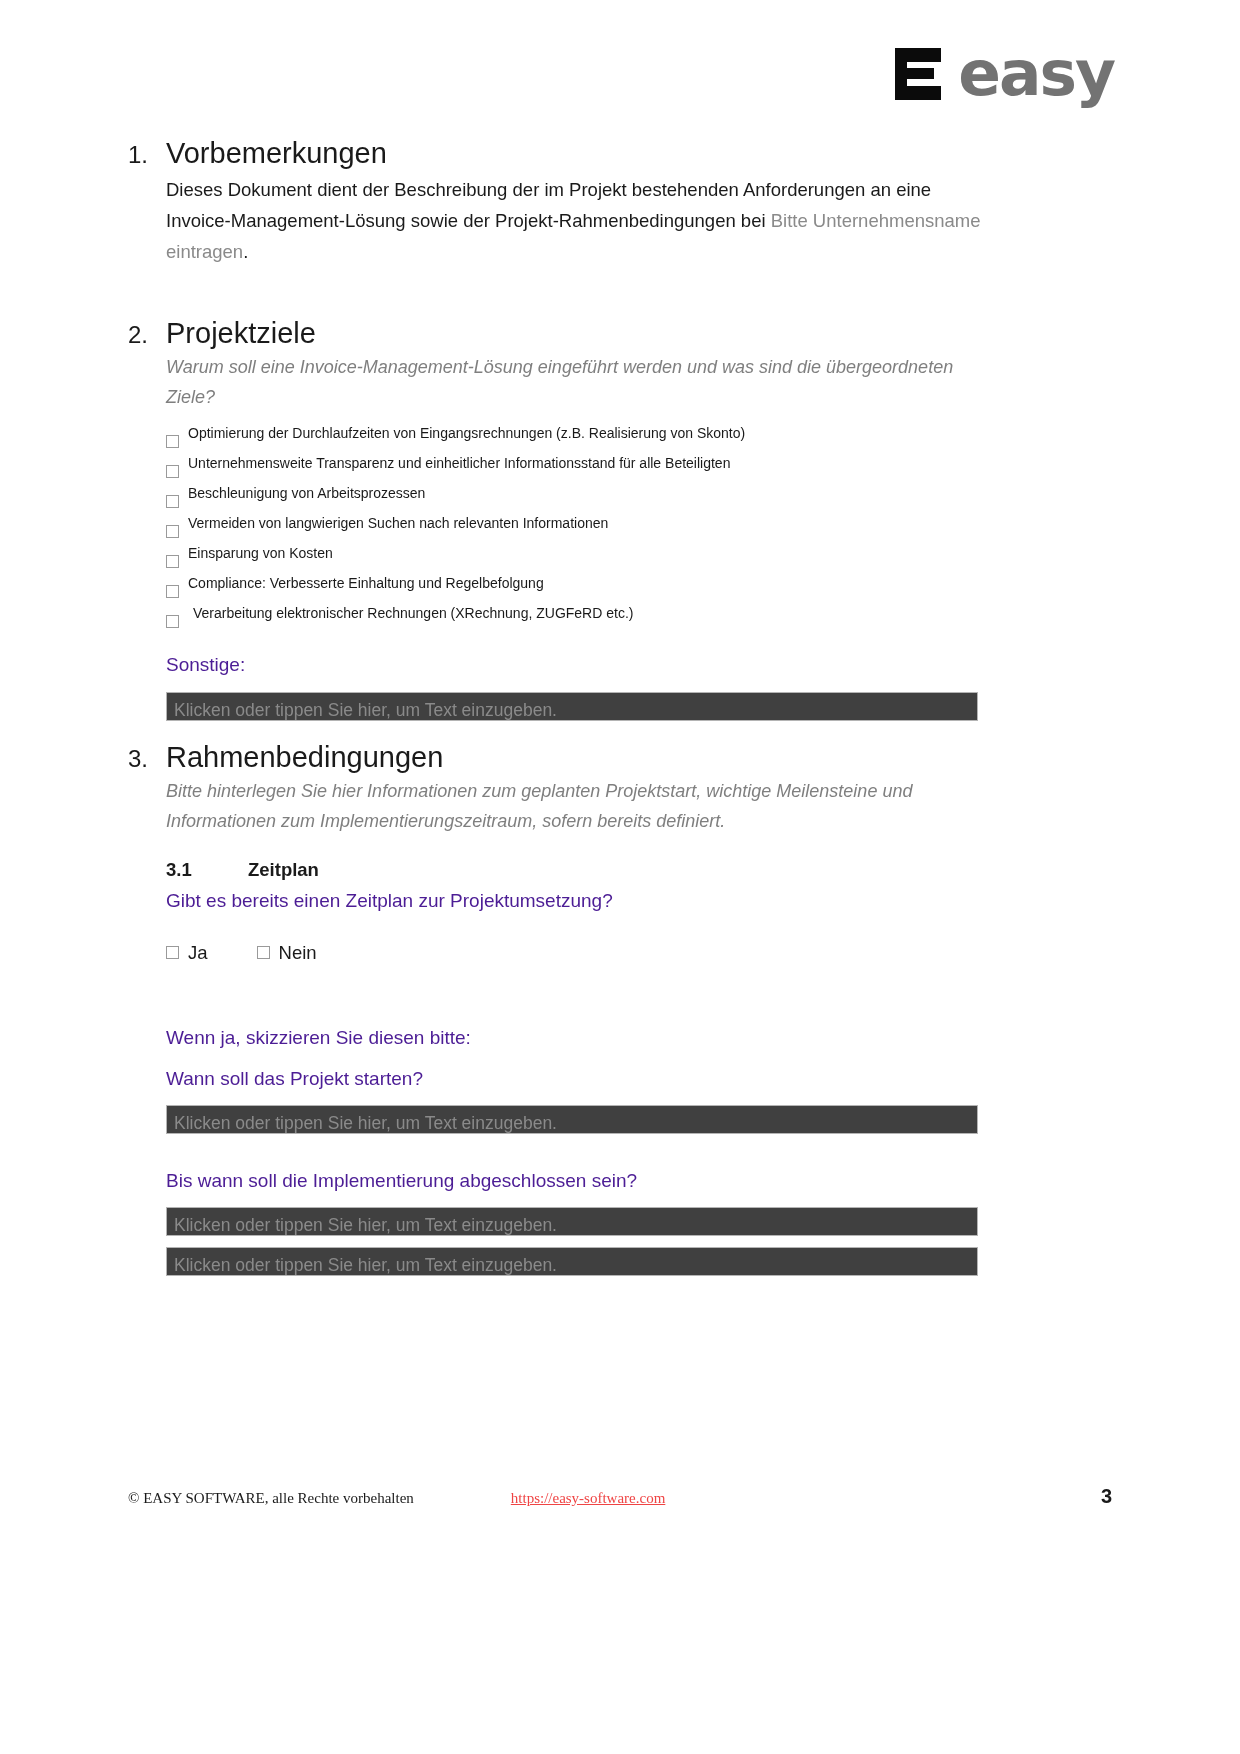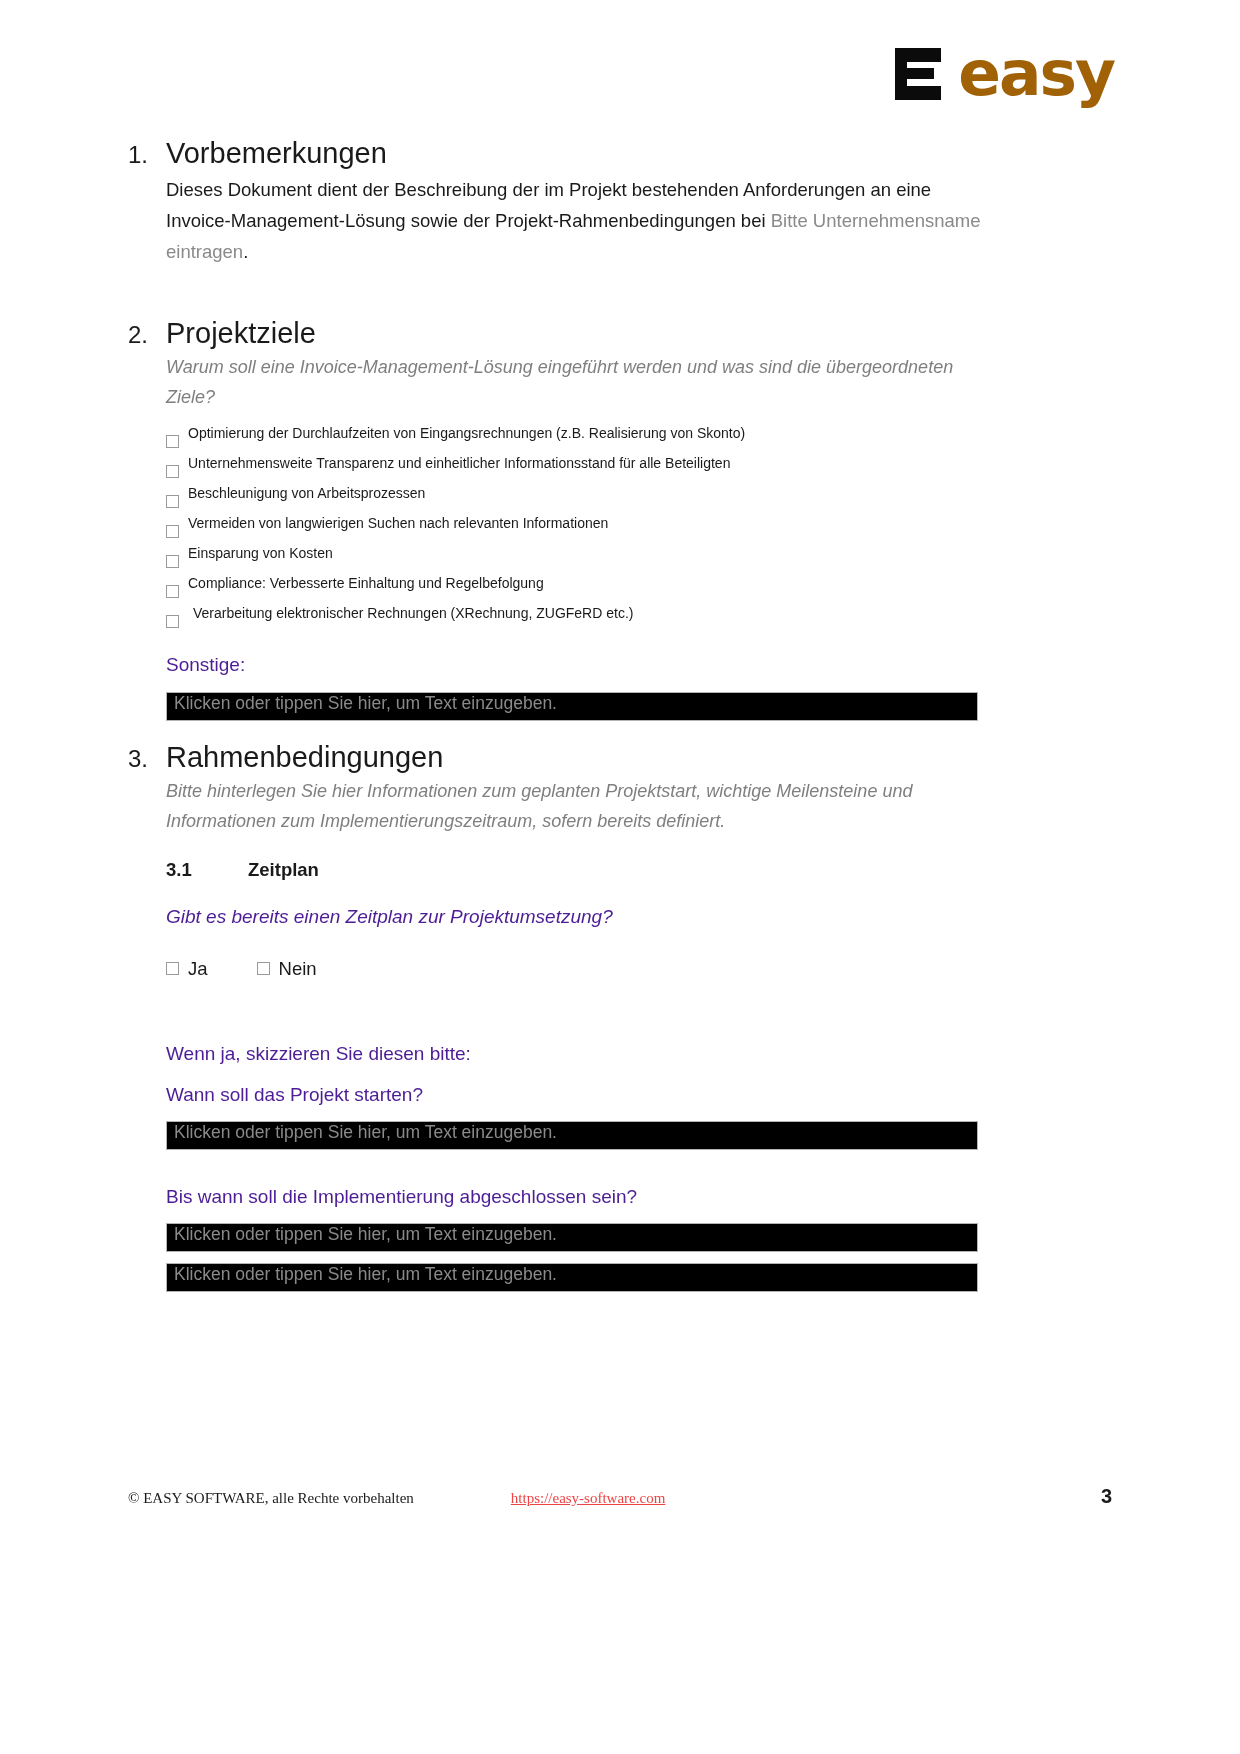--- a/index.html
+++ b/index.html
@@ -66,21 +66,21 @@
     top: 38px;
     width: 34px;
     height: 14px;
   }
   .logo-word {
     font-family: "DejaVu Sans", sans-serif;
     font-weight: bold;
     font-size: 63px;
     line-height: 60px;
     letter-spacing: -2px;
-    color: #a16207;
+    color: #737373;
   }
 
   
   .section {
     position: absolute;
     left: 128px;
     width: 870px;
   }
   .sec-head {
     display: flex;
@@ -156,23 +156,23 @@
     margin: 0;
   }
 
   
   .field {
     box-sizing: border-box;
     margin-left: 38px;
     width: 812px;
     height: 29px;
     border: 1px solid #b4b4b4;
-    background: #000000;
-    display: flex;
-    align-items: flex-start;
+    background: #404040;
+    display: flex;
+    align-items: flex-end;
     padding: 0 7px;
   }
   .field-placeholder {
     font-size: 17.5px;
     line-height: 20px;
     color: #8a8a8a;
   }
 
   
   .subsec-head {
@@ -309,21 +309,21 @@
       <span class="sec-num">3.</span>
       <span class="sec-title">Rahmenbedingungen</span>
     </h2>
     <p class="sub-italic">Bitte hinterlegen Sie hier Informationen zum geplanten Projektstart, wichtige Meilensteine und Informationen zum Implementierungszeitraum, sofern bereits definiert.</p>
 
     <h3 class="subsec-head" style="margin-top:20px;">
       <span class="subsec-num">3.1</span>
       <span>Zeitplan</span>
     </h3>
 
-    <p class="plain-label" style="margin-top:18px;font-style:italic;">Gibt es bereits einen Zeitplan zur Projektumsetzung?</p>
+    <p class="plain-label" style="margin-top:2px;">Gibt es bereits einen Zeitplan zur Projektumsetzung?</p>
 
     <div class="yesno-row" style="margin-top:22px;">
       <span class="yesno-opt">
         <span class="cb"></span>
         <span>Ja</span>
       </span>
       <span class="yesno-opt">
         <span class="cb"></span>
         <span>Nein</span>
       </span>

